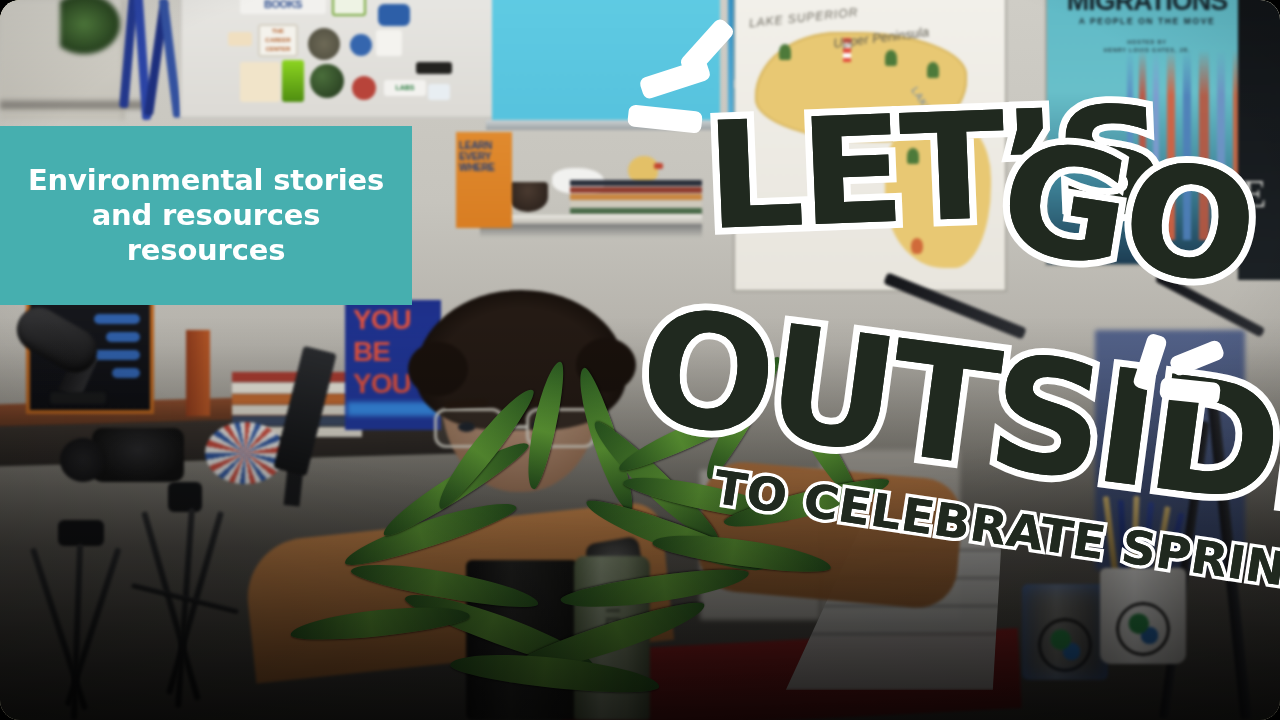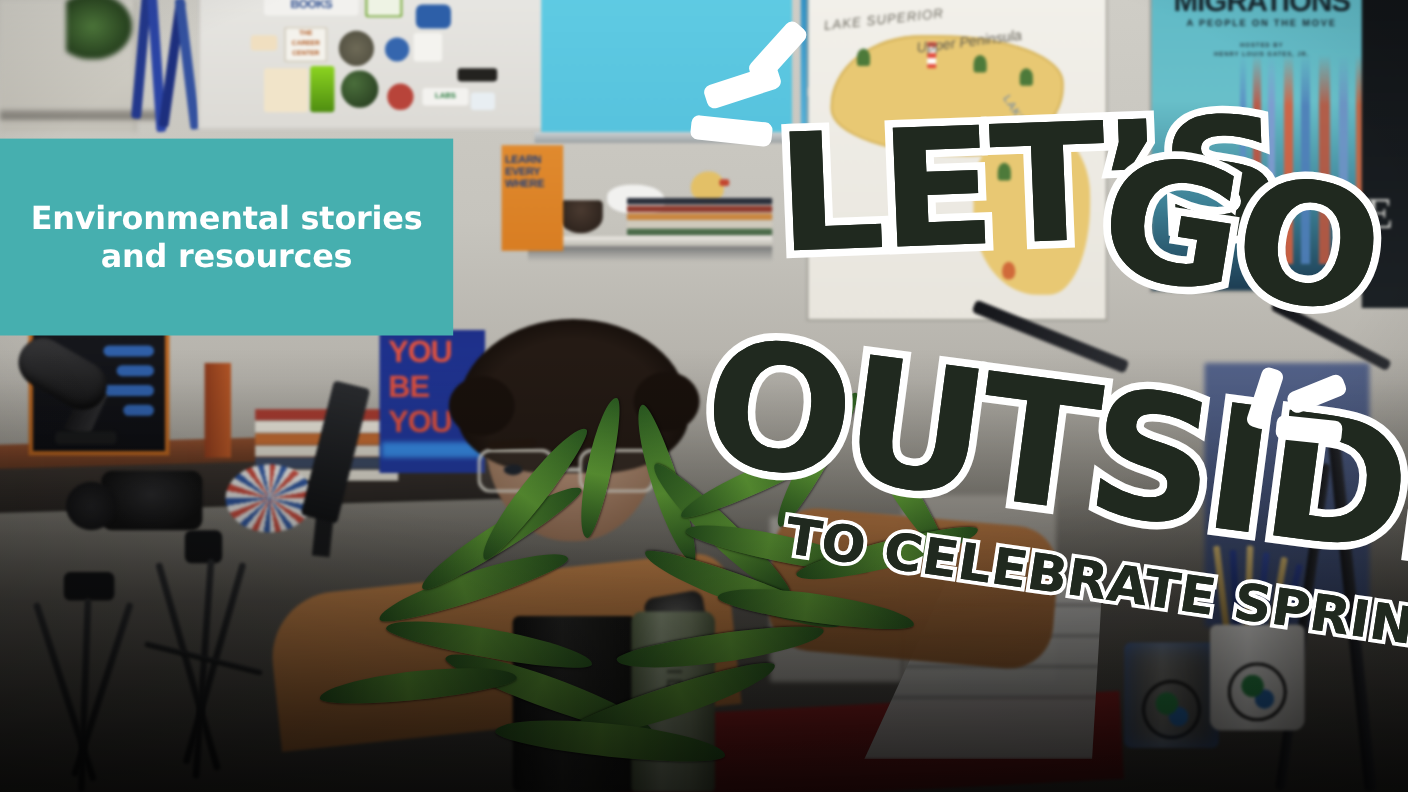--- a/index.html
+++ b/index.html
@@ -9,20 +9,21 @@
   }
   body {
     font-family: "Liberation Sans", sans-serif;
   }
   #frame {
     position: relative;
     width: 1280px;
     height: 720px;
     overflow: hidden;
     background: #fef9c3;
+    border-radius: 20px;
   }
 
   
   .scene { position:absolute; inset:0; overflow:hidden; }
 
   
   .wall {
     position:absolute; inset:0;
     background:
       linear-gradient(180deg,#cfcdc6 0%, #c6c4bd 28%, #b4b1aa 48%, #8b8880 62%, #5c5953 76%, #3a3833 100%);
@@ -669,20 +670,21 @@
       <div class="frond" style="left:40px;  top:140px; width:180px; height:26px; transform:rotate(8deg);"></div>
     </div>
 
     <div class="vignette"></div>
   </div>
 
   <div class="caption-box">
     <div class="caption-text">
       <span>Environmental stories</span><br>
       <span>and resources</span><br>
+      <span>resources</span>
     </div>
   </div>
 
   <div class="rays rays-left">
     <div class="ray" style="left:2px;  top:74px; width:74px; height:22px; transform:rotate(6deg);"></div>
     <div class="ray" style="left:14px; top:34px; width:70px; height:22px; transform:rotate(-18deg);"></div>
     <div class="ray" style="left:50px; top:2px;  width:62px; height:22px; transform:rotate(-48deg);"></div>
   </div>
 
   <div class="rays rays-right">

